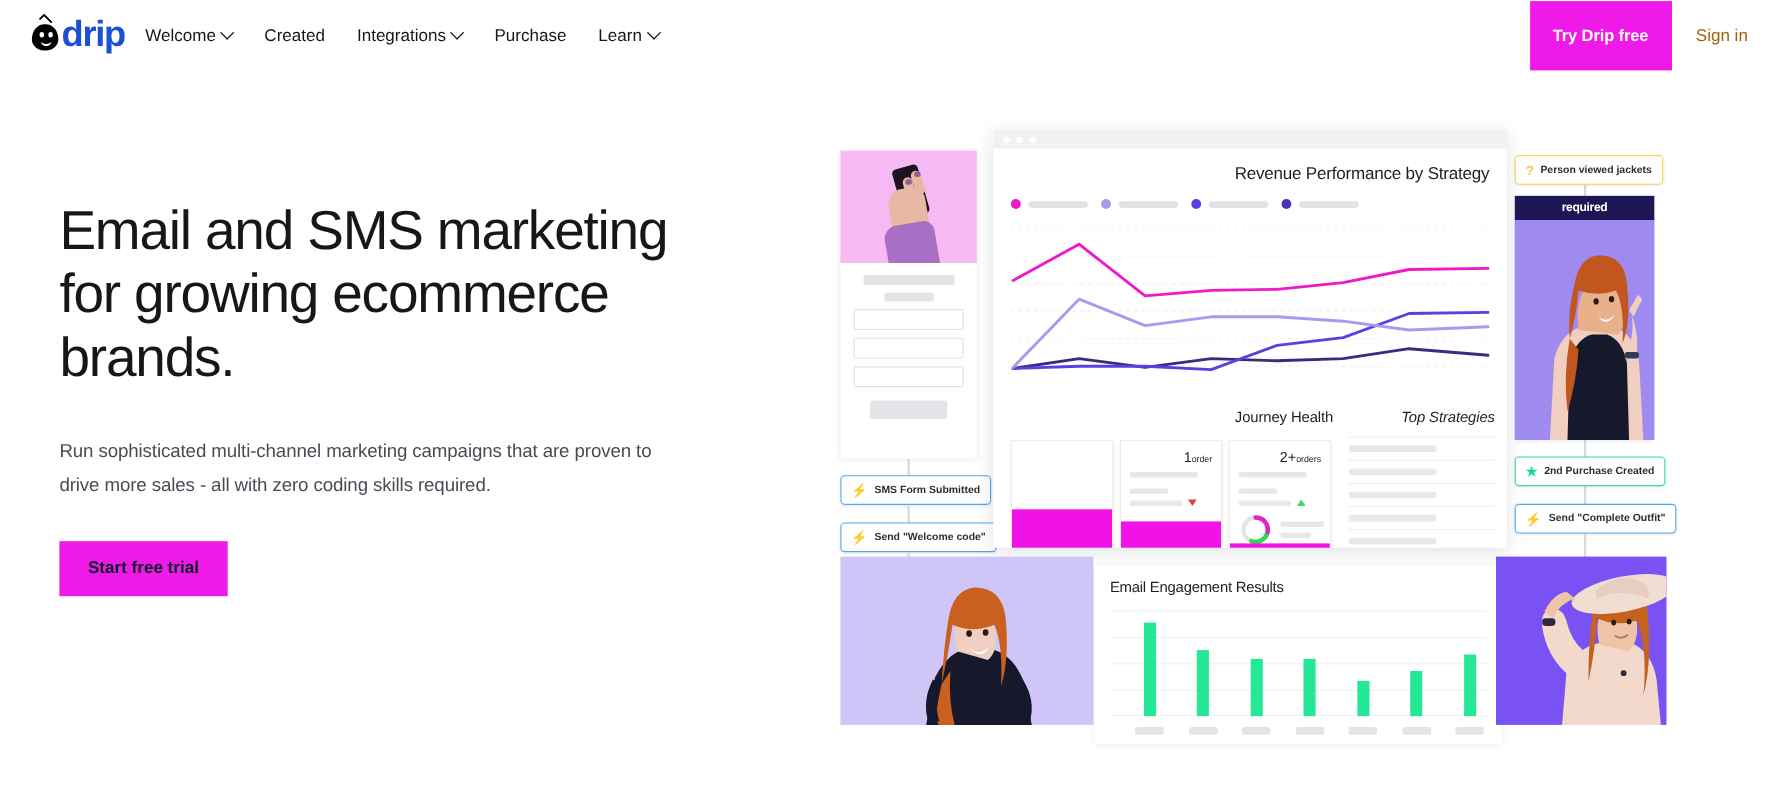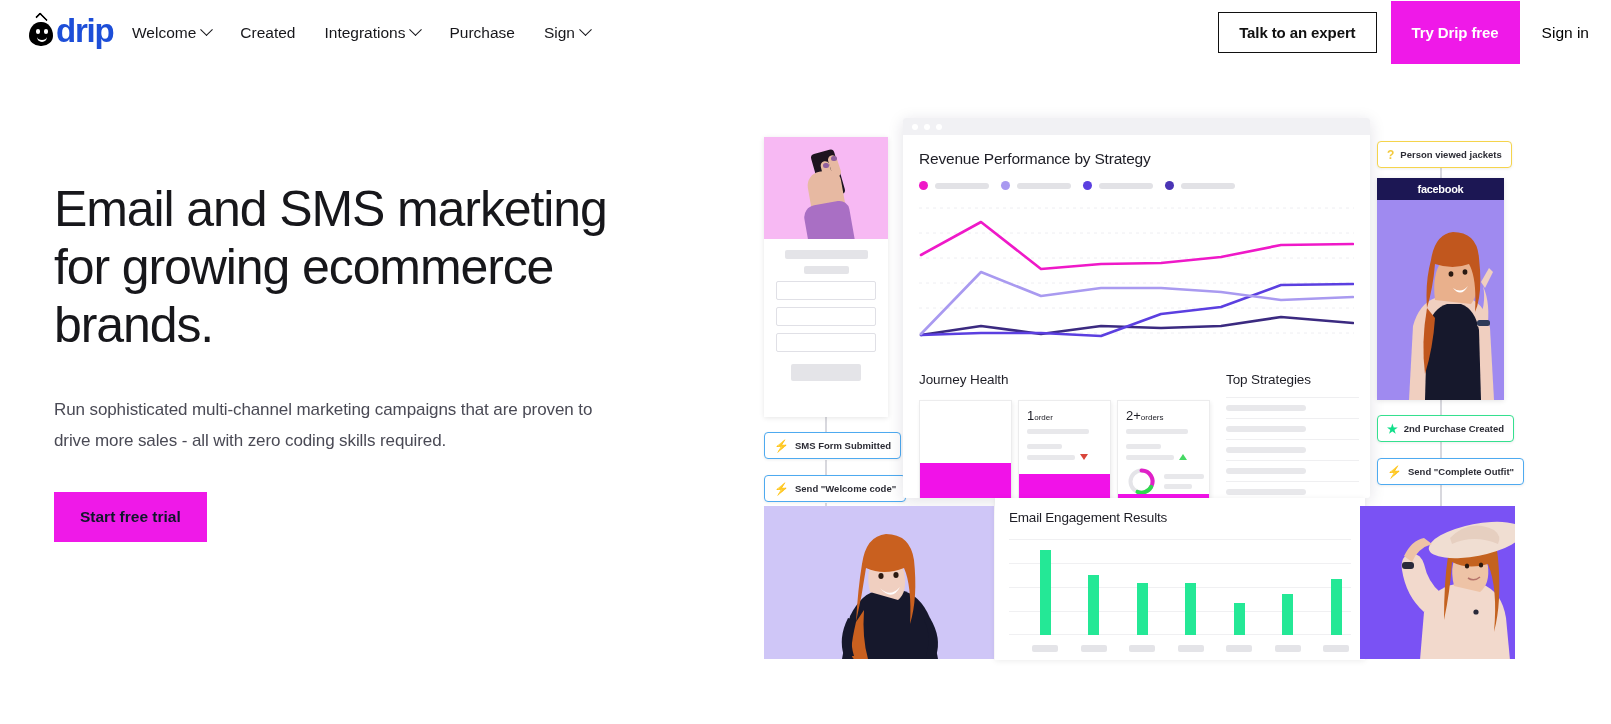--- a/index.html
+++ b/index.html
@@ -68,21 +68,21 @@
     font-size:15px; font-weight:700; padding:11px 20px;
     cursor:pointer; font-family:"Liberation Sans",sans-serif;
     letter-spacing:-0.1px;
   }
   .btn-pink {
     border:none; background:#ef19e8; color:#fff;
     font-size:15px; font-weight:700; padding:23px 21px;
     cursor:pointer; margin-left:14px; font-family:"Liberation Sans",sans-serif;
     letter-spacing:-0.1px;
   }
-  .signin { font-size:15.5px; color:#000000; margin-left:22px; cursor:pointer; }
+  .signin { font-size:15.5px; color:#a16207; margin-left:22px; cursor:pointer; }
 
   
   .hero-left { position:absolute; left:54px; top:180px; width:620px; }
   .hero-title {
     font-size:50px; line-height:58px; font-weight:400;
     color:#17171b; letter-spacing:-1.1px;
   }
   .hero-sub {
     margin-top:40px; font-size:17px; line-height:31px;
     color:#4a4a55; max-width:545px; letter-spacing:-0.1px;
@@ -151,21 +151,21 @@
   .win {
     position:absolute; left:148px; top:8px; width:467px; height:380px;
     background:#fff; box-shadow:0 3px 16px rgba(30,20,60,.13);
     border-radius:3px; overflow:hidden;
   }
   .win-bar {
     height:17px; background:#f1f1f4; display:flex; align-items:center;
     padding-left:9px; gap:6px;
   }
   .win-dot { width:6px; height:6px; border-radius:50%; background:#fff; }
-  .win-body { padding:15px 16px 0 16px; position:relative; height:363px; }
+  .win-body { padding:15px 16px 0 16px; position:relative; height:363px;text-align:right; }
 
   .chart-title { font-size:15.5px; color:#1e1e26; letter-spacing:-0.2px; }
   .legend { display:flex; gap:12px; margin-top:13px; align-items:center; }
   .lg { display:flex; align-items:center; gap:7px; }
   .lg-dot { width:9px; height:9px; border-radius:50%; }
   .lg-bar { width:54px; height:6px; background:#e2e2e6; border-radius:3px; }
 
   .linechart { position:relative; margin-top:12px; width:435px; height:137px; }
   .linechart svg { display:block; }
 
@@ -201,21 +201,21 @@
     align-items:center; justify-content:center; letter-spacing:-0.3px;
   }
   .woman-a { position:absolute; left:14px; top:30px; width:112px; height:192px; }
 
   
   .bot-left {
     position:absolute; left:9px; top:396px; width:230px; height:153px;
     background:#cfc6f7; overflow:hidden;
   }
   .bot-mid {
-    position:absolute; left:240px; top:388px; width:370px; height:162px;
+    position:absolute; left:240px; top:404px; width:370px; height:162px;
     background:#fff; box-shadow:0 1px 6px rgba(0,0,0,.08);
     padding:12px 14px 0 14px;
   }
   .bar-chart { position:relative; margin-top:14px; height:96px; }
   .gridline { position:absolute; left:0; width:100%; height:1px; background:#f0f0f2; }
   .bars { position:absolute; left:12px; bottom:0; width:340px; height:96px; display:flex; align-items:flex-end; }
   .bar-col { width:48.5px; display:flex; justify-content:center; }
   .bar { width:11px; background:#24e896; }
   .bar-labels { position:absolute; left:12px; bottom:-17px; width:340px; display:flex; }
   .bar-lab-col { width:48.5px; display:flex; justify-content:center; }
@@ -252,27 +252,26 @@
       <span>Created</span>
     </div>
     <div class="nav-item">
       <span>Integrations</span>
       <i class="chev"></i>
     </div>
     <div class="nav-item">
       <span>Purchase</span>
     </div>
     <div class="nav-item">
-      <span>Sign</span>
+      <span>Learn</span>
       <i class="chev"></i>
     </div>
   </nav>
 
   <div class="header-right">
-    <button class="btn-outline">Talk to an expert</button>
     <button class="btn-pink">Try Drip free</button>
     <span class="signin">Sign in</span>
   </div>
 </div>
 
 <div class="hero-left">
   <h1 class="hero-title">Email and SMS marketing for growing ecommerce brands.</h1>
   <p class="hero-sub">Run sophisticated multi-channel marketing campaigns that are proven to drive more sales - all with zero coding skills required.</p>
   <button class="hero-cta">Start free trial</button>
 </div>
@@ -414,21 +413,21 @@
                     <div class="jh-ph" style="width:40px;margin-top:0;"></div>
                     <div class="jh-ph" style="width:28px;margin-top:5px;"></div>
                   </div>
                 </div>
                 <div class="jh-fill" style="height:7px;"></div>
               </div>
 
             </div>
           </div>
 
-          <div style="width:133px;">
+          <div style="width:133px;font-style:italic;">
             <div class="panel-title">Top Strategies</div>
             <div class="ts-list">
               <div class="ts-item">
                   <span class="ts-bar" style="width:80px;"></span>
                 </div>
               <div class="ts-item">
                   <span class="ts-bar" style="width:80px;"></span>
                 </div>
               <div class="ts-item">
                   <span class="ts-bar" style="width:80px;"></span>
@@ -447,21 +446,21 @@
 
     </div>
   </div>
 
   <div class="chip yellow" style="left:622px; top:31px;">
     <span class="qmark">?</span>
     <span>Person viewed jackets</span>
   </div>
 
   <div class="fb-card">
-    <div class="fb-head">facebook</div>
+    <div class="fb-head">required</div>
     <svg class="woman-a" viewBox="0 0 112 192">
       <g>
         <path d="M18 192 L22 118 Q28 96 44 90 L78 90 Q95 97 99 120 L103 192 Z" fill="#f0cfc0"></path>
         <path d="M34 192 L36 120 Q42 100 56 96 L70 96 Q84 101 88 122 L90 192 Z" fill="#16182c"></path>
         <path d="M44 92 Q40 60 56 48 Q76 44 84 62 Q90 84 80 96 Z" fill="#e9b08c"></path>
         <path d="M40 52 Q44 26 62 24 Q86 24 88 50 Q92 86 84 104 Q86 70 78 56 Q62 62 44 56 Q42 80 36 100 Q34 74 40 52 Z" fill="#c1571e"></path>
         <path d="M36 100 Q30 134 34 166 Q42 140 44 110 Z" fill="#c1571e"></path>
         <ellipse cx="60" cy="66" rx="2.4" ry="2.8" fill="#2a1a12"></ellipse>
         <ellipse cx="74" cy="64" rx="2.4" ry="2.8" fill="#2a1a12"></ellipse>
         <path d="M62 80 Q70 86 77 78 Q70 90 62 80 Z" fill="#fff"></path>

